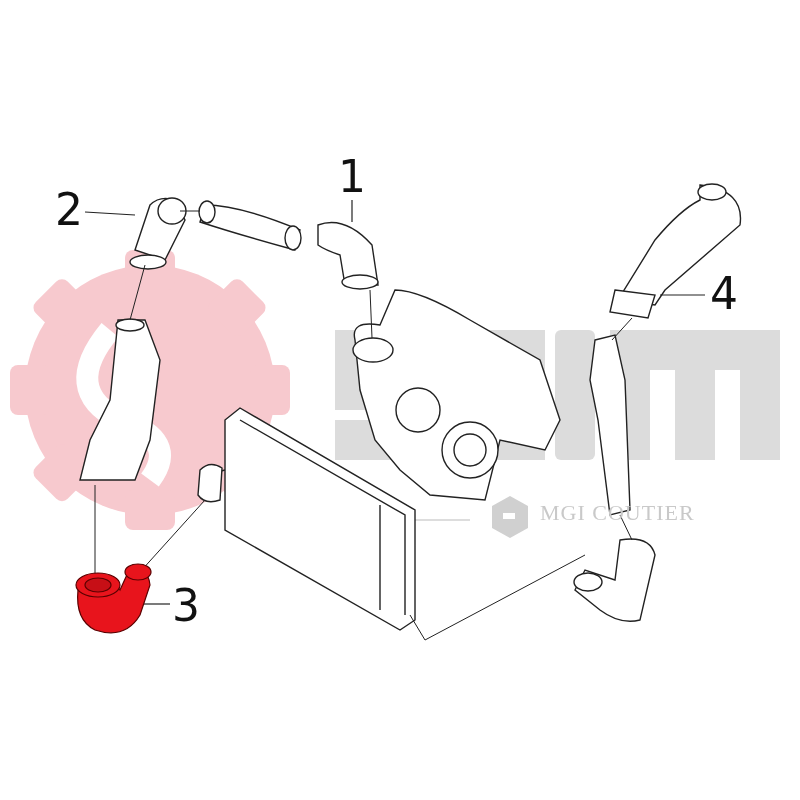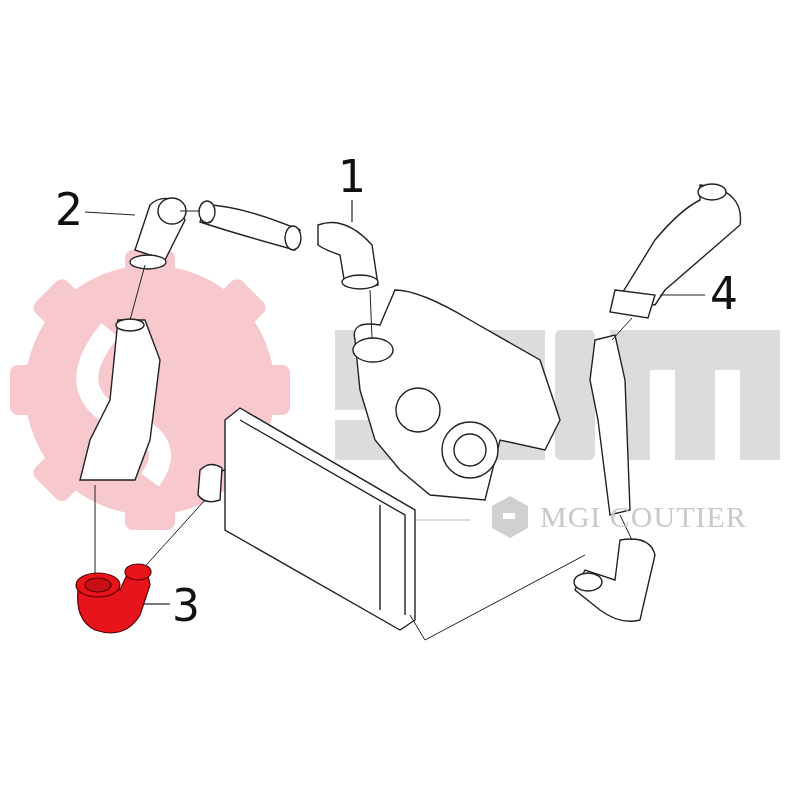--- a/index.html
+++ b/index.html
@@ -1,19 +1,19 @@
 <!DOCTYPE html>
 <html><head>
 <meta charset="utf-8">
 <style>
   html, body { margin:0; padding:0; background:#ffffff; }
   body { width:800px; height:800px; position:relative; overflow:hidden; font-family:"Liberation Sans", sans-serif; }
   svg { position:absolute; left:0; top:0; }
   .callout { position:absolute; font-family:"DejaVu Sans", sans-serif; font-size:44px; color:#111; line-height:1; }
-  .brand { position:absolute; font-family:"Liberation Serif", serif; color:#c9c9c9; font-size:30px; letter-spacing:1px; }
+  .brand { position:absolute; font-family:"Liberation Serif", serif; color:#c9c9c9; font-size:22px; letter-spacing:1px; }
 </style>
 </head>
 <body>
 
 <svg width="800" height="800" viewBox="0 0 800 800">
 
   <g fill="#f7c9ce">
     <circle cx="150" cy="390" r="125"></circle>
     <rect x="125" y="250" width="50" height="40" rx="8"></rect>
     <rect x="125" y="490" width="50" height="40" rx="8"></rect>

